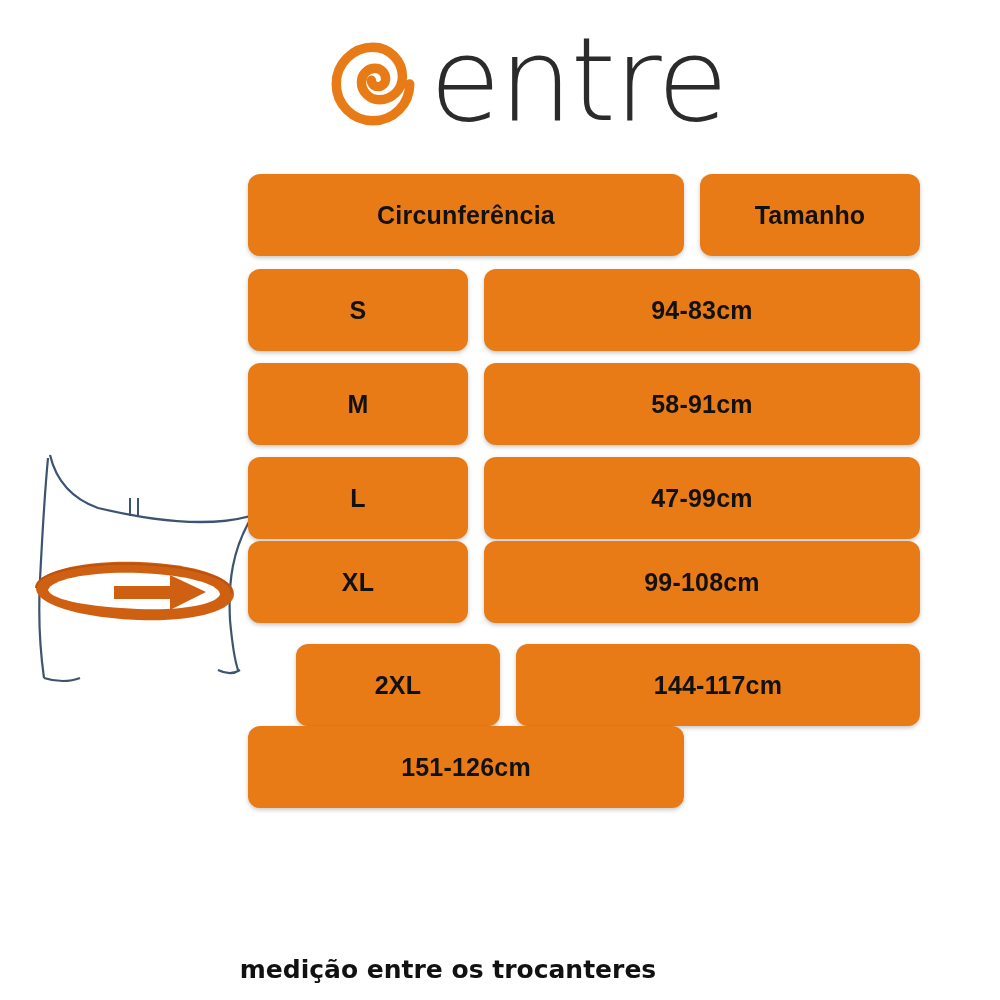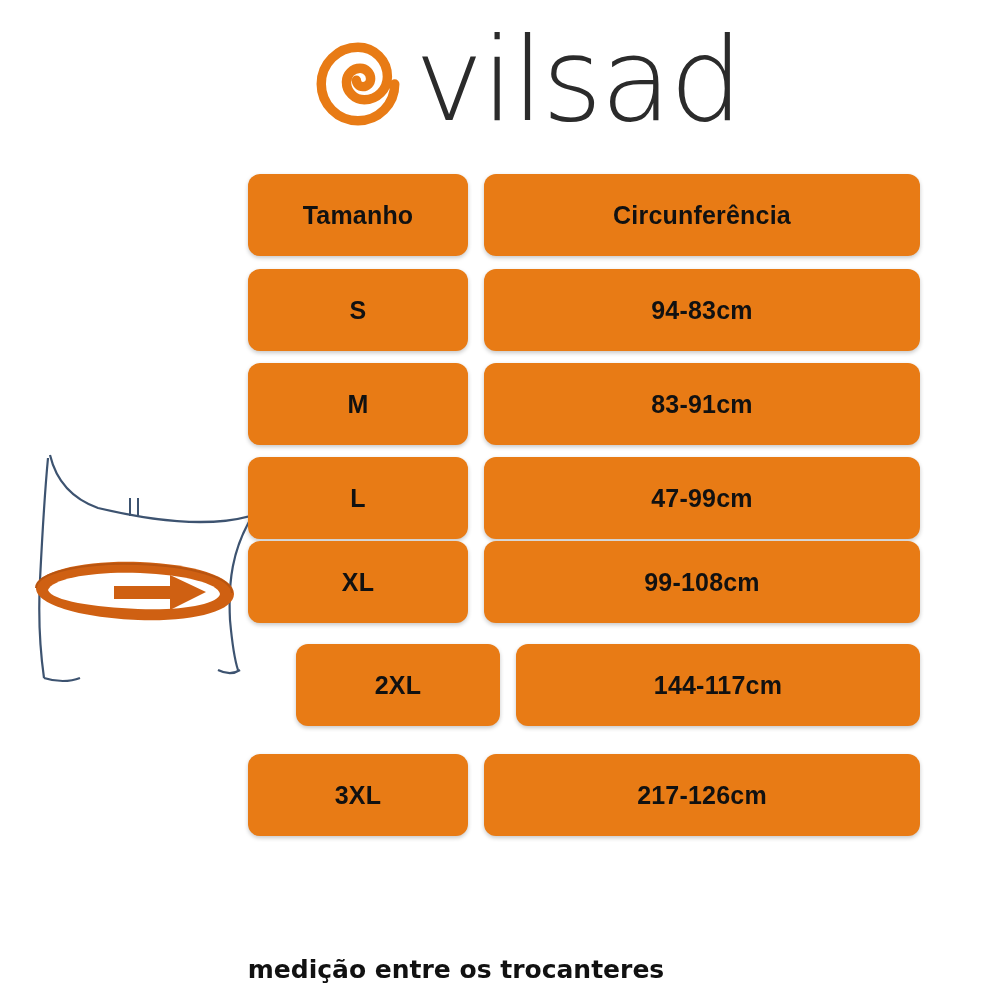--- a/index.html
+++ b/index.html
@@ -84,21 +84,21 @@
   .cell.header {
     font-size: 25px;
   }
 
   
   .row.r0 { margin-bottom: 13px; }
   .row.r1 { margin-bottom: 12px; }
   .row.r2 { margin-bottom: 12px; }
   .row.r3 { margin-bottom: 2px; }
   .row.r4 { margin-bottom: 21px; border-radius: 21px; }
-  .row.r5 { margin-bottom: 28px; padding-left: 48px; }
+  .row.r5 { margin-bottom: 0; padding-left: 48px; }
 
   
   .figure {
     position: absolute;
     left: 18px;
     top: 420px;
     width: 230px;
     height: 300px;
   }
 
@@ -106,70 +106,68 @@
   .caption {
     position: absolute;
     left: 0;
     top: 955px;
     width: 896px;
     text-align: center;
     font-family: "DejaVu Sans", sans-serif;
     font-size: 25px;
     font-weight: bold;
     color: #111111;
-    padding-left: 8px;
   }
 </style>
 </head>
 <body>
 
 <div class="logo-wrap">
   <div class="logo-inner">
     <svg class="logo-spiral" viewBox="0 0 120 120">
       <path d="M95 60a35 35 0 1 1-35-35 28 28 0 0 1 28 28 22 22 0 0 1-22 22 17 17 0 0 1-17-17 13 13 0 0 1 13-13 10 10 0 0 1 10 10 7.5 7.5 0 0 1-7.5 7.5 6 6 0 0 1-6-6" fill="none" stroke="#e87b15" stroke-width="9" stroke-linecap="round"></path>
     </svg>
-    <div class="logo-text">vilsad</div>
+    <div class="logo-text">entre</div>
   </div>
 </div>
 
 <div class="table">
 
   <div class="row r0">
+    <div class="cell circ header">Circunferência</div>
     <div class="cell size header">Tamanho</div>
-    <div class="cell circ header">Circunferência</div>
   </div>
 
   <div class="row r1">
     <div class="cell size">S</div>
     <div class="cell circ">94-83cm</div>
   </div>
 
   <div class="row r2">
     <div class="cell size">M</div>
-    <div class="cell circ">83-91cm</div>
+    <div class="cell circ">58-91cm</div>
   </div>
 
   <div class="row r3">
     <div class="cell size">L</div>
     <div class="cell circ">47-99cm</div>
   </div>
 
   <div class="row r4">
     <div class="cell size">XL</div>
     <div class="cell circ">99-108cm</div>
   </div>
 
   <div class="row r5">
     <div class="cell size">2XL</div>
     <div class="cell circ">144-117cm</div>
   </div>
 
   <div class="row r6">
-    <div class="cell size">3XL</div>
-    <div class="cell circ">217-126cm</div>
+    <div class="cell circ">151-126cm</div>
   </div>
 
 </div>
 
 <div class="figure">
   <svg width="230" height="300" viewBox="0 0 230 300">
 
     <path d="M32 35 C38 60 52 78 80 88 C130 100 190 108 232 96" fill="none" stroke="#3d5370" stroke-width="2.2"></path>
     <path d="M30 38 C26 80 24 120 22 160 C20 200 22 230 26 258" fill="none" stroke="#3d5370" stroke-width="2.2"></path>
     <path d="M232 100 C215 130 210 160 212 200 C214 222 216 238 220 250" fill="none" stroke="#3d5370" stroke-width="2.2"></path>

